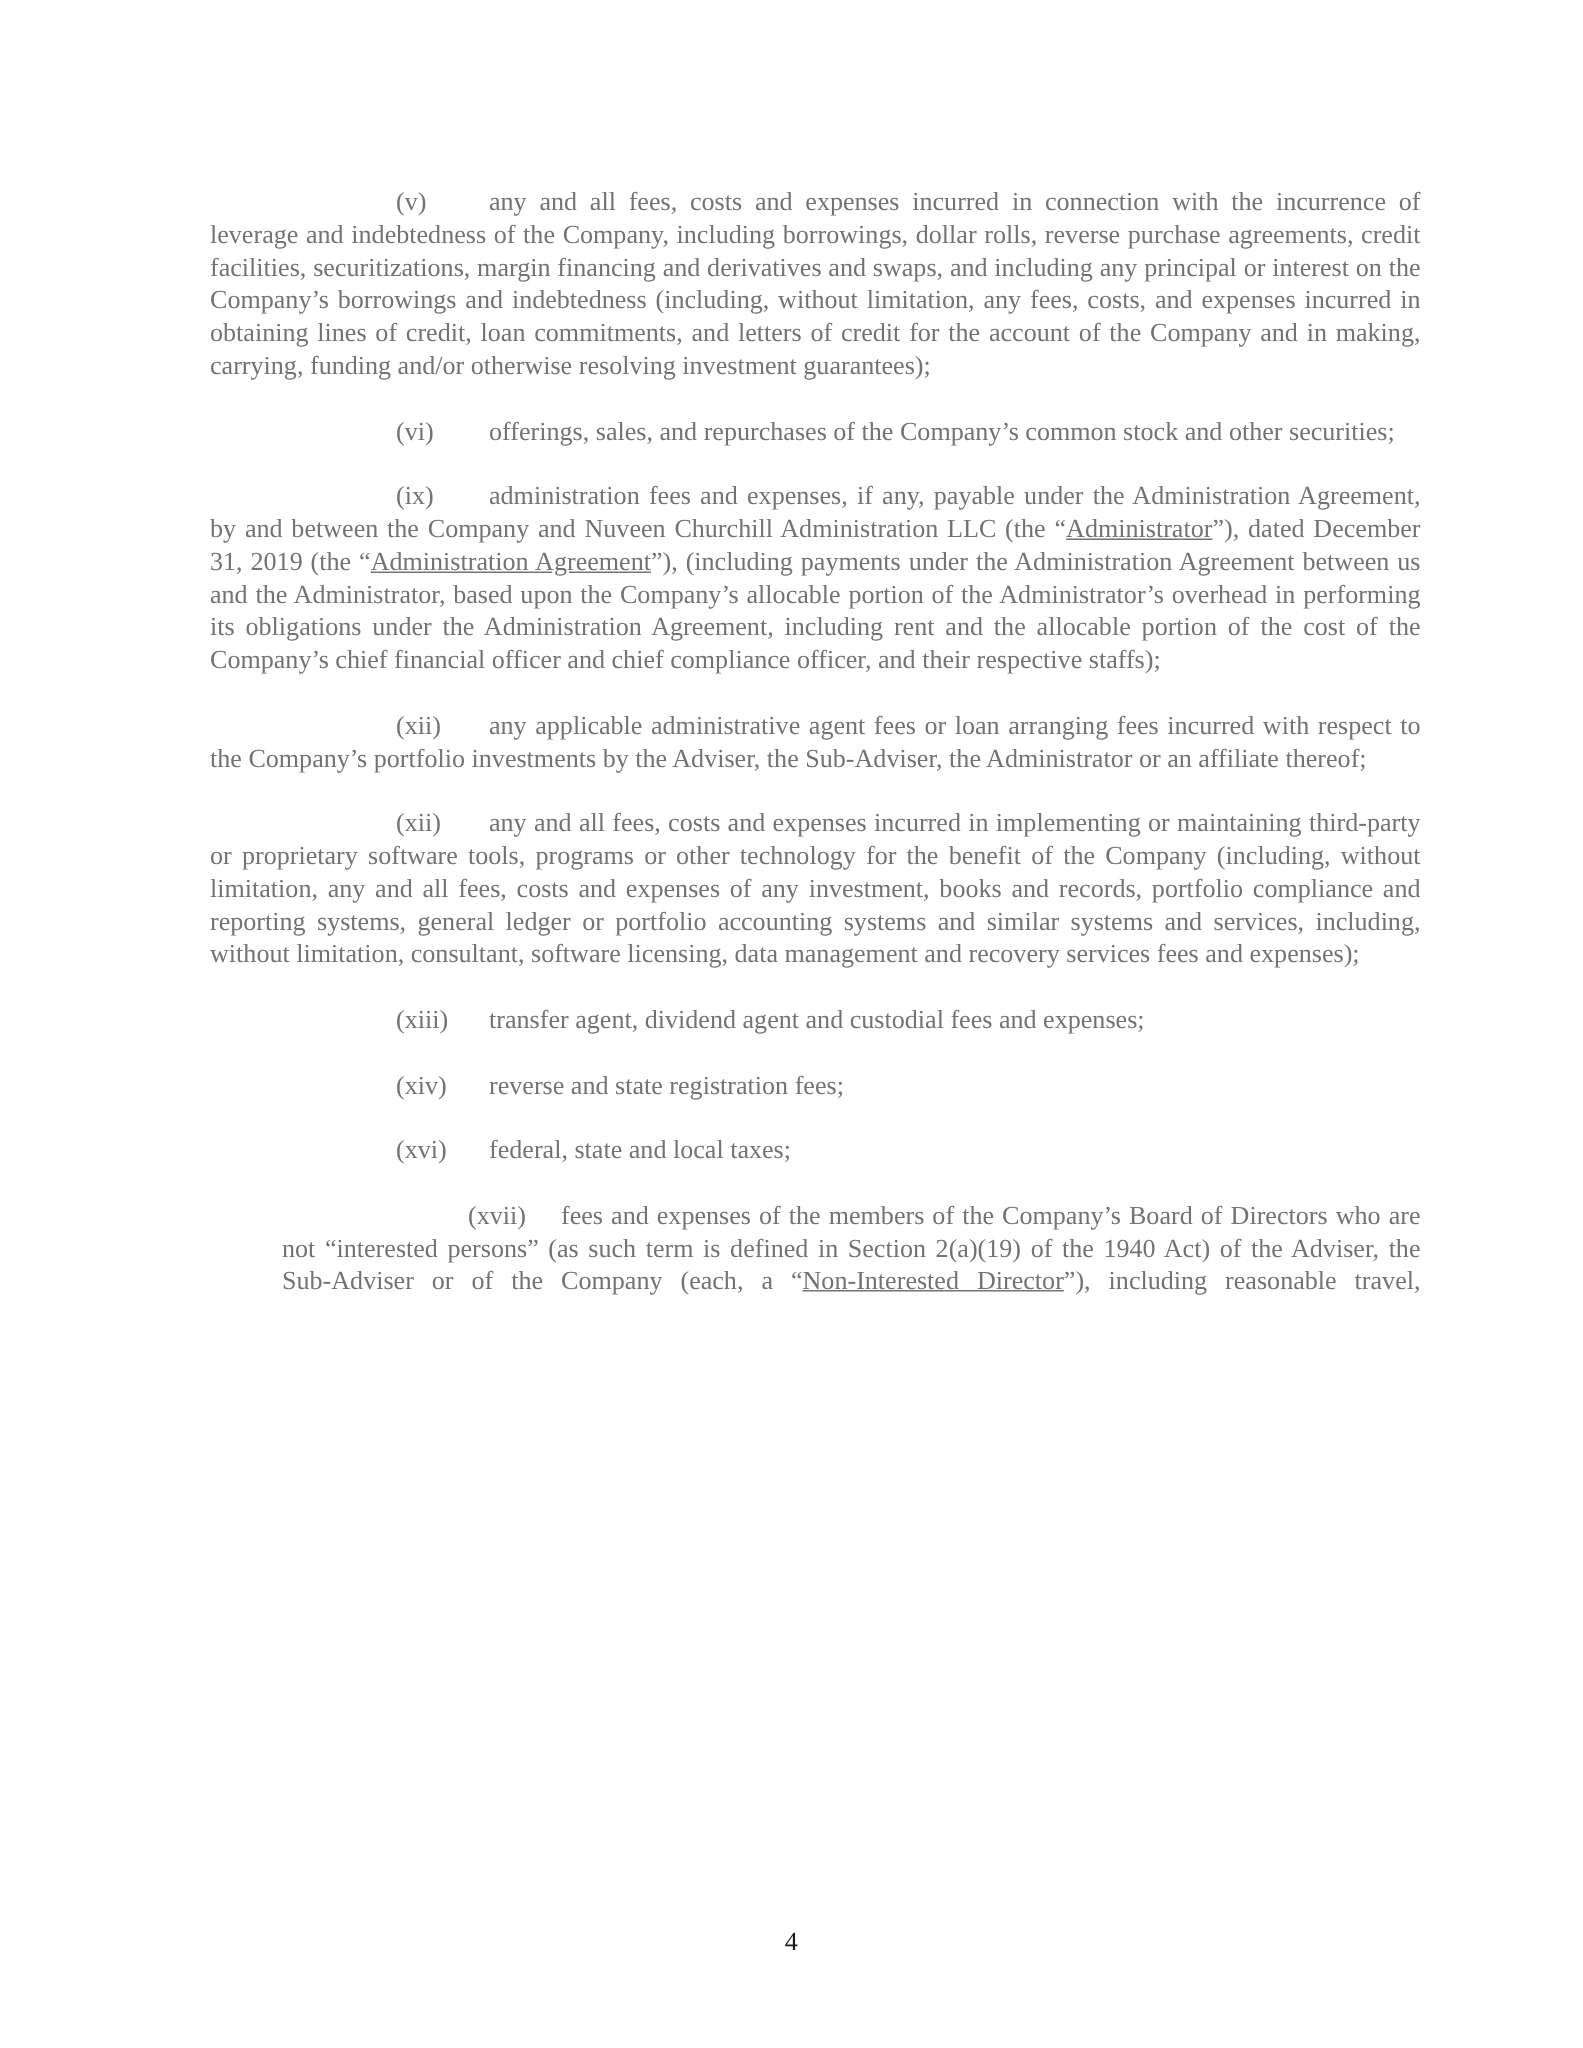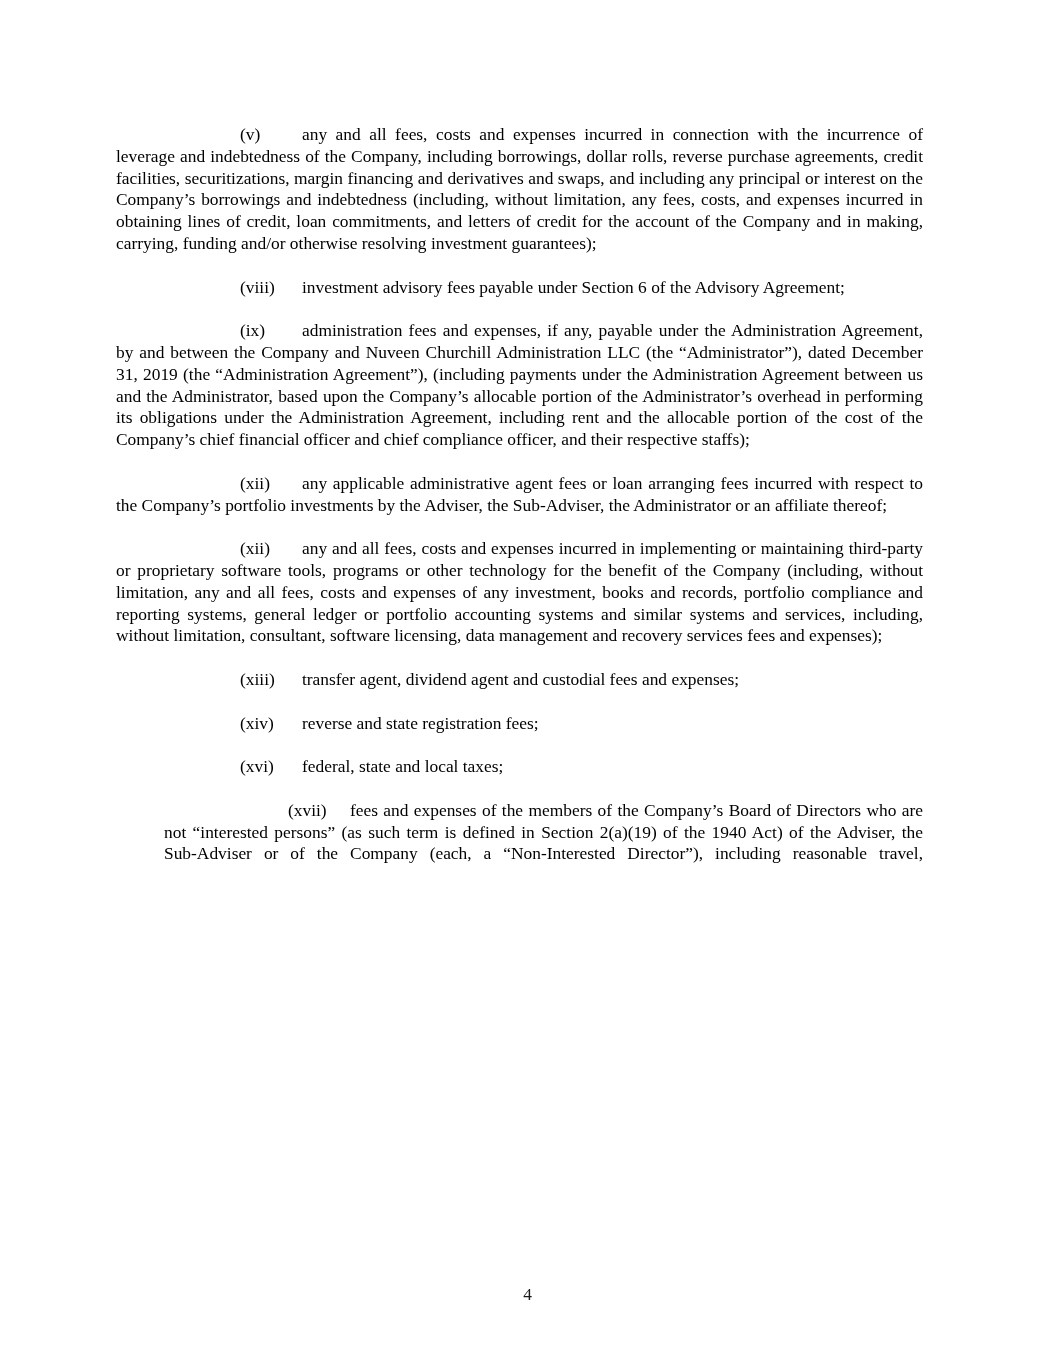--- a/index.html
+++ b/index.html
@@ -1,39 +1,39 @@
 <!DOCTYPE html>
 <html><head>
 <meta charset="utf-8">
 <style>
   html, body { margin: 0; padding: 0; background: #ffffff; }
   body { width: 1055px; height: 1365px; position: relative; overflow: hidden; }
   .page {
-    position: absolute; left: 116px; top: 124px; width: 807px;
+    position: absolute; left: 140px; top: 124px; width: 807px;
     font-family: "Liberation Serif", "DejaVu Serif", serif;
-    font-size: 17.4px; line-height: 21.8px; color: #000000;
+    font-size: 17.4px; line-height: 21.8px; color: #737373;
   }
   .para { margin: 0 0 21.8px 0; text-align: justify; text-align-last: left; }
   .para.justify-last { text-align-last: justify; margin-left: 48px; }
   .num { display: inline-block; width: 62px; margin-left: 124px; }
-  .u { }
+  .u { text-decoration: underline; }
   .page-number {
     position: absolute; top: 1284px; left: 0; width: 1055px; text-align: center;
     font-family: "Liberation Serif", "DejaVu Serif", serif; font-size: 17.4px; color: #1a1a1a;
   }
 </style>
 </head>
 <body>
 
 <div class="page">
   <p class="para"><span class="num">(v)</span><span>any and all fees, costs and expenses incurred in connection with the incurrence of leverage and indebtedness of the Company, including borrowings, dollar rolls, reverse purchase agreements, credit facilities, securitizations, margin financing and derivatives and swaps, and including any principal or interest on the Company’s borrowings and indebtedness (including, without limitation, any fees, costs, and expenses incurred in obtaining lines of credit, loan commitments, and letters of credit for the account of the Company and in making, carrying, funding and/or otherwise resolving investment guarantees);</span></p>
 
+  <p class="para"><span class="num">(vi)</span><span>offerings, sales, and repurchases of the Company’s common stock and other securities;</span></p>
 
 
-  <p class="para"><span class="num">(viii)</span><span>investment advisory fees payable under Section 6 of the Advisory Agreement;</span></p>
 
   <p class="para"><span class="num">(ix)</span><span>administration fees and expenses, if any, payable under the Administration Agreement, by and between the Company and Nuveen Churchill Administration LLC (the “</span><span class="u">Administrator</span><span>”), dated December 31, 2019 (the “</span><span class="u">Administration Agreement</span><span>”), (including payments under the Administration Agreement between us and the Administrator, based upon the Company’s allocable portion of the Administrator’s overhead in performing its obligations under the Administration Agreement, including rent and the allocable portion of the cost of the Company’s chief financial officer and chief compliance officer, and their respective staffs);</span></p>
 
 
   <p class="para"><span class="num">(xii)</span><span>any applicable administrative agent fees or loan arranging fees incurred with respect to the Company’s portfolio investments by the Adviser, the Sub-Adviser, the Administrator or an affiliate thereof;</span></p>
 
   <p class="para"><span class="num">(xii)</span><span>any and all fees, costs and expenses incurred in implementing or maintaining third-party or proprietary software tools, programs or other technology for the benefit of the Company (including, without limitation, any and all fees, costs and expenses of any investment, books and records, portfolio compliance and reporting systems, general ledger or portfolio accounting systems and similar systems and services, including, without limitation, consultant, software licensing, data management and recovery services fees and expenses);</span></p>
 
   <p class="para"><span class="num">(xiii)</span><span>transfer agent, dividend agent and custodial fees and expenses;</span></p>
 

